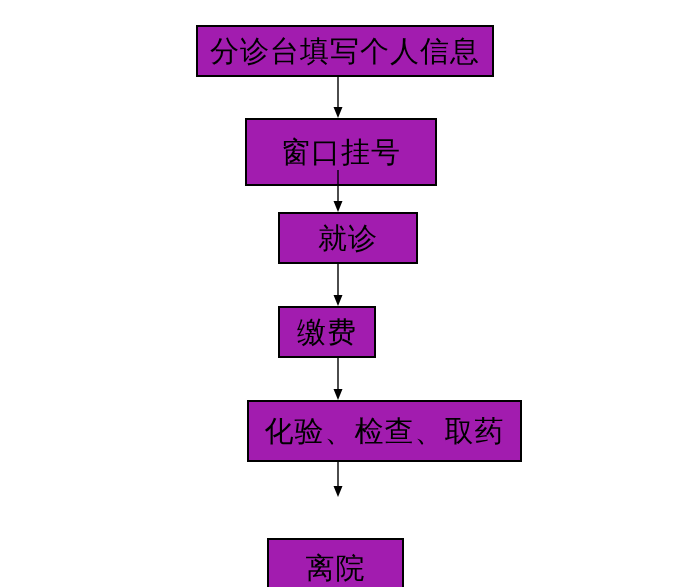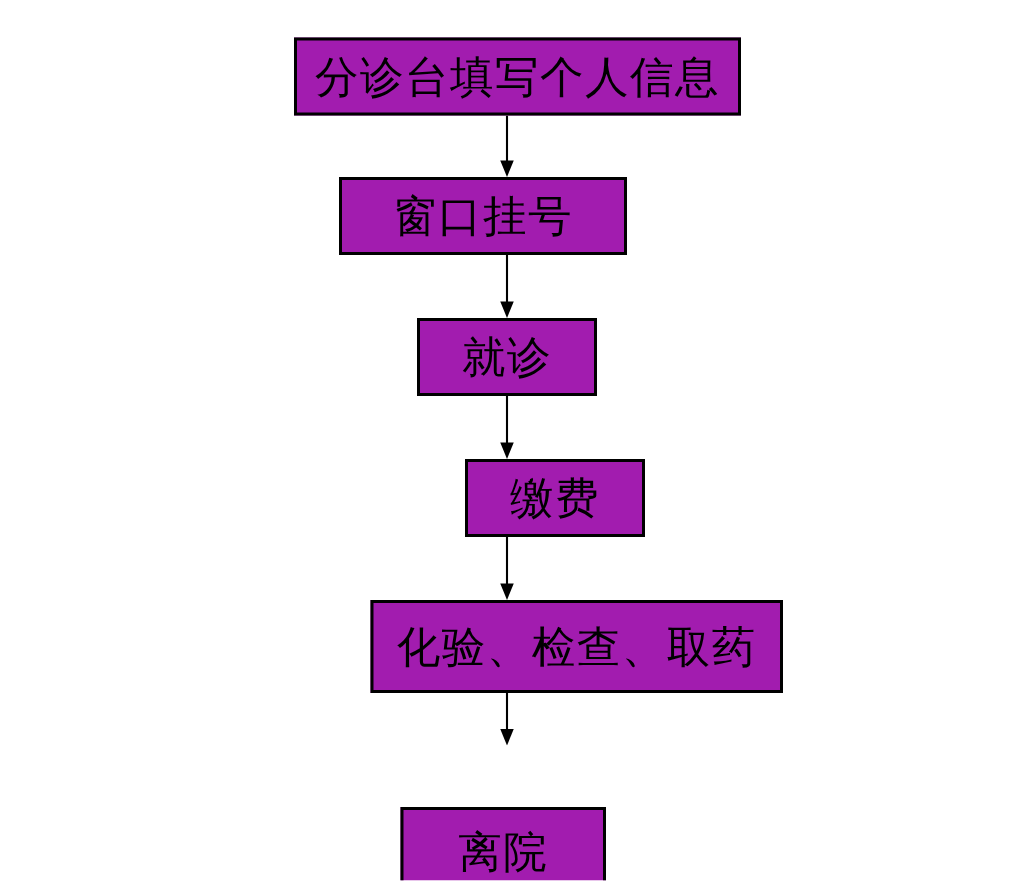--- a/index.html
+++ b/index.html
@@ -24,23 +24,23 @@
     align-items: center;
     justify-content: center;
     font-size: 29px;
     color: #000000;
     white-space: nowrap;
     letter-spacing: 1px;
     line-height: 1;
   }
   
   #node-1 { left: 196px; top: 25px;  width: 298px; height: 52px; }
-  #node-2 { left: 226px; top: 118px; width: 192px; height: 52px; }
-  #node-3 { left: 278px; top: 212px; width: 120px; height: 52px; }
-  #node-4 { left: 278px; top: 306px; width: 120px; height: 52px; margin-left: 32px; }
+  #node-2 { left: 245px; top: 118px; width: 192px; height: 68px; }
+  #node-3 { left: 278px; top: 212px; width: 140px; height: 52px; }
+  #node-4 { left: 278px; top: 306px; width: 98px; height: 52px; }
   #node-5 { left: 207px; top: 400px; width: 275px; height: 62px; margin-left: 40px; }
   #node-6 { left: 267px; top: 497px; width: 137px; height: 60px; margin-top: 41px; }
 
   .arrow {
     position: absolute;
     left: 331px; 
     width: 14px;
   }
   #arrow-1 { top: 77px;  height: 41px; }
   #arrow-2 { top: 170px; height: 42px; }

